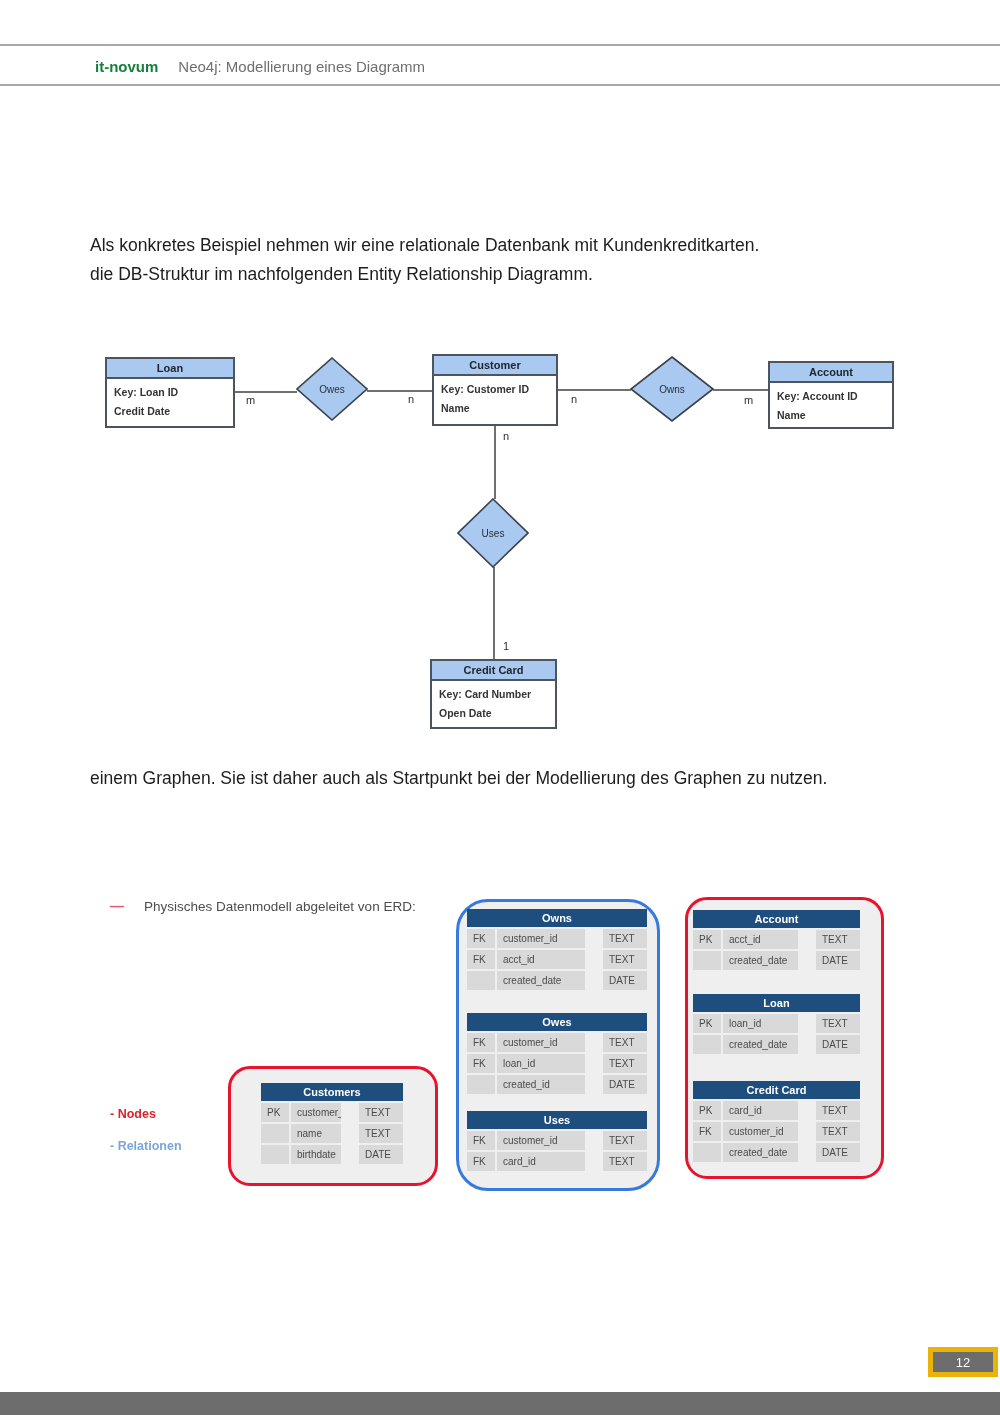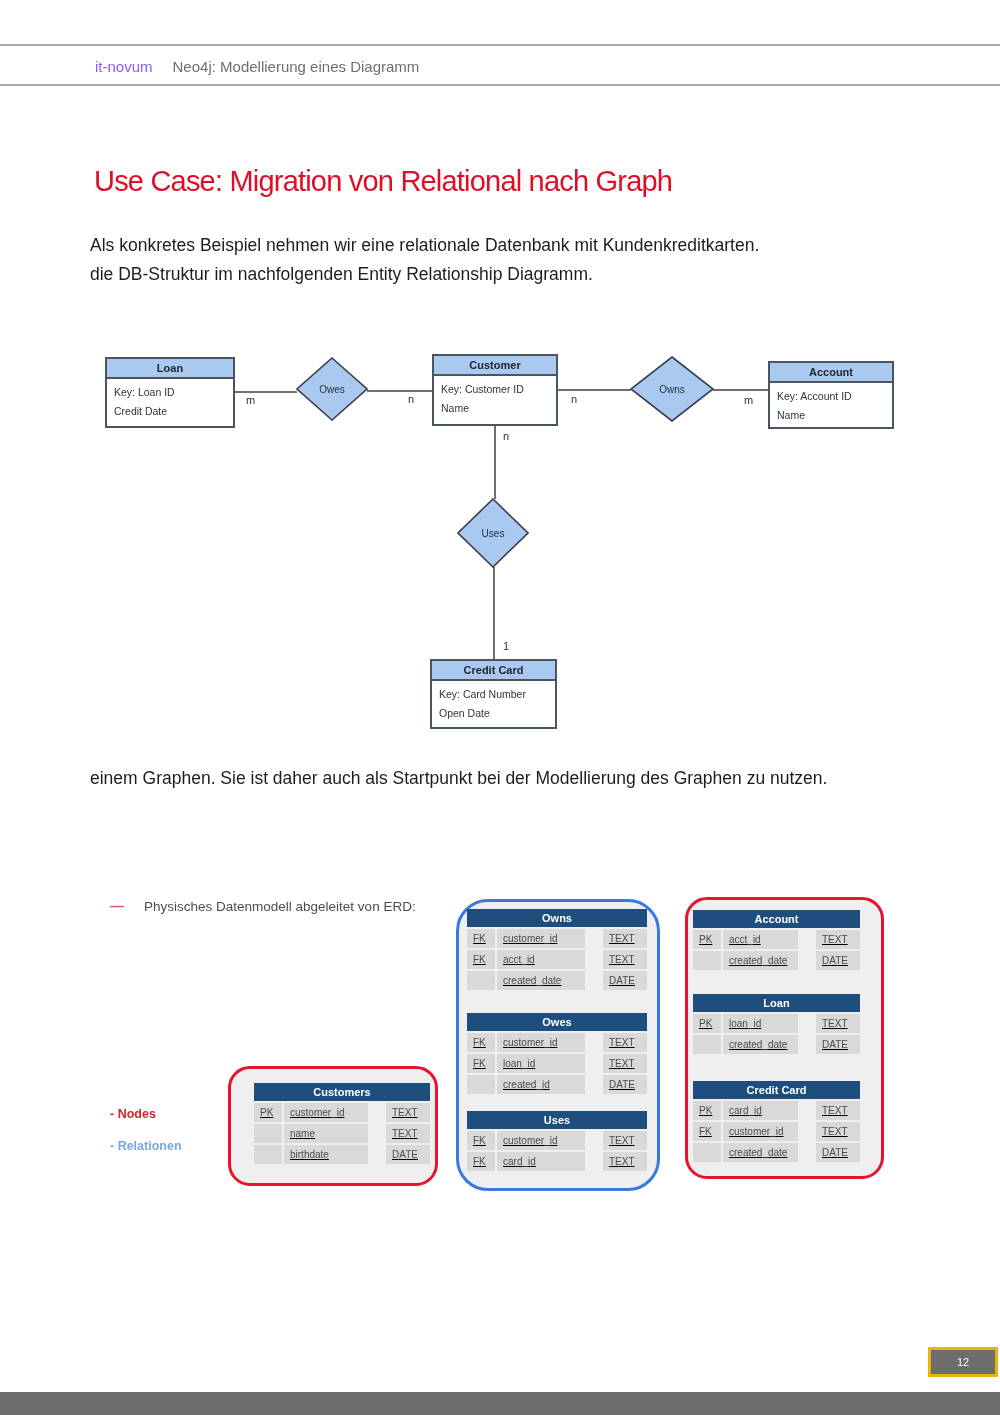--- a/index.html
+++ b/index.html
@@ -1,79 +1,78 @@
 <!DOCTYPE html>
 <html><head>
 <meta charset="utf-8">
 <style>
   * { margin:0; padding:0; box-sizing:border-box; }
   body { background:#ffffff; font-family:"Liberation Sans", sans-serif; }
   .page { position:relative; width:1000px; height:1415px; background:#fff; overflow:hidden; }
 
   .rule { position:absolute; left:0; width:1000px; height:2px; background:#a9a9a9; }
   .hdr { position:absolute; left:95px; top:58px; display:flex; gap:20px; font-size:15px; }
-  .brand { color:#8b5cf6; font-weight:normal; }
+  .brand { color:#15803d; font-weight:bold; }
   .doc-title { color:#6f6f6f; }
 
   .heading { position:absolute; left:94px; top:166px; font-size:29px; font-weight:400;
              color:#e00d26; letter-spacing:-0.8px; line-height:1.1; white-space:nowrap; }
 
   .para { position:absolute; left:90px; width:880px; font-size:17.5px; line-height:29px; color:#1d1d1d; }
   .para div { white-space:nowrap; }
 
   
   .entity { position:absolute; border:2px solid #4a5560; background:#fff; }
   .ehead { background:#a9c9f1; border-bottom:2px solid #4a5560; text-align:center;
            font-size:11px; font-weight:bold; color:#20262e; padding:3px 0; }
-  .eattr { font-size:10.5px; color:#333; padding:7px 19px 0 7px; white-space:nowrap; }
+  .eattr { font-size:10.5px; color:#333; padding:7px 19px 0 7px; white-space:nowrap;font-weight:bold; }
   .diamond { position:absolute; }
   .diamond svg { display:block; }
   .dlabel { position:absolute; inset:0; display:flex; align-items:center; justify-content:center;
             font-size:10px; color:#27303a; }
   .hline { position:absolute; height:2px; background:#707070; }
   .vline { position:absolute; width:2px; background:#707070; }
   .cardi { position:absolute; font-size:11px; color:#2e2e2e; }
 
   
   .caption-dash { position:absolute; left:110px; top:898px; color:#e35a68; font-size:14px; font-weight:bold; }
   .caption { position:absolute; left:144px; top:899px; color:#4d4d4d; font-size:13.5px; }
   .legend-nodes { position:absolute; left:110px; top:1107px; color:#d8232a; font-size:12.5px; font-weight:bold; }
   .legend-rel  { position:absolute; left:110px; top:1139px; color:#7aa7d9; font-size:12.5px; font-weight:bold; }
 
   .group { position:absolute; background:#efefef; }
   .group.red  { border:3px solid #e8132d; border-radius:22px; }
   .group.blue { border:3px solid #3779dd; border-radius:32px; }
 
   .ptable { position:absolute; }
   .thead { background:#1d4e7e; color:#fff; font-size:11px; font-weight:bold; text-align:center; padding:3px 0; }
-  .trow { display:flex; margin-top:2px;text-decoration:underline; }
+  .trow { display:flex; margin-top:2px; }
   .tcell { background:#d9d9d9; font-size:10px; color:#4a4a4a; padding:4px 0 4px 6px;
            overflow:hidden; white-space:nowrap; }
   .c0 { width:28px; }
   .c1 { flex:1; margin-left:2px; }
   .c2 { width:44px; margin-left:18px; }
 
   .page-num { position:absolute; left:928px; top:1347px; width:70px; height:30px; background:#6d6d6d;
-              border:3px solid #eab308; color:#fff; font-size:11px;
+              border:5px solid #eab308; color:#fff; font-size:13px;
               display:flex; align-items:center; justify-content:center; }
   .footer-bar { position:absolute; left:0; top:1392px; width:1000px; height:23px; background:#6d6d6d; }
 </style>
 </head>
 <body>
 
 <div class="page">
 
   <div class="rule" style="top:44px"></div>
   <div class="hdr">
     <span class="brand">it-novum</span>
     <span class="doc-title">Neo4j: Modellierung eines Diagramm</span>
   </div>
   <div class="rule" style="top:84px"></div>
 
-  <div class="heading">Use Case: Migration von Relational nach Graph</div>
 
   <div class="para" style="top:231px">
     <div>Als konkretes Beispiel nehmen wir eine relationale Datenbank mit Kundenkreditkarten.</div>
     <div>die DB-Struktur im nachfolgenden Entity Relationship Diagramm.</div>
   </div>
 
   <div>
 
     <div class="hline" style="left:235px; top:391px; width:62px"></div>
     <div class="hline" style="left:367px; top:390px; width:66px"></div>
@@ -142,21 +141,21 @@
   <div>
     <span class="caption-dash">—</span>
     <span class="caption">Physisches Datenmodell abgeleitet von ERD:</span>
     <span class="legend-nodes">- Nodes</span>
     <span class="legend-rel">- Relationen</span>
 
     <div class="group red" style="left:228px; top:1066px; width:210px; height:120px"></div>
     <div class="group blue" style="left:456px; top:899px;  width:204px; height:292px"></div>
     <div class="group red" style="left:685px; top:897px;  width:199px; height:282px"></div>
 
-    <div class="ptable" style="left:254px; top:1083px; width:176px">
+    <div class="ptable" style="left:261px; top:1083px; width:142px">
       <div class="thead">Customers</div>
       <div>
           <div class="trow">
             <div class="tcell c0">PK</div>
             <div class="tcell c1">customer_id</div>
             <div class="tcell c2">TEXT</div>
           </div>
           <div class="trow">
             <div class="tcell c0"></div>
             <div class="tcell c1">name</div>

